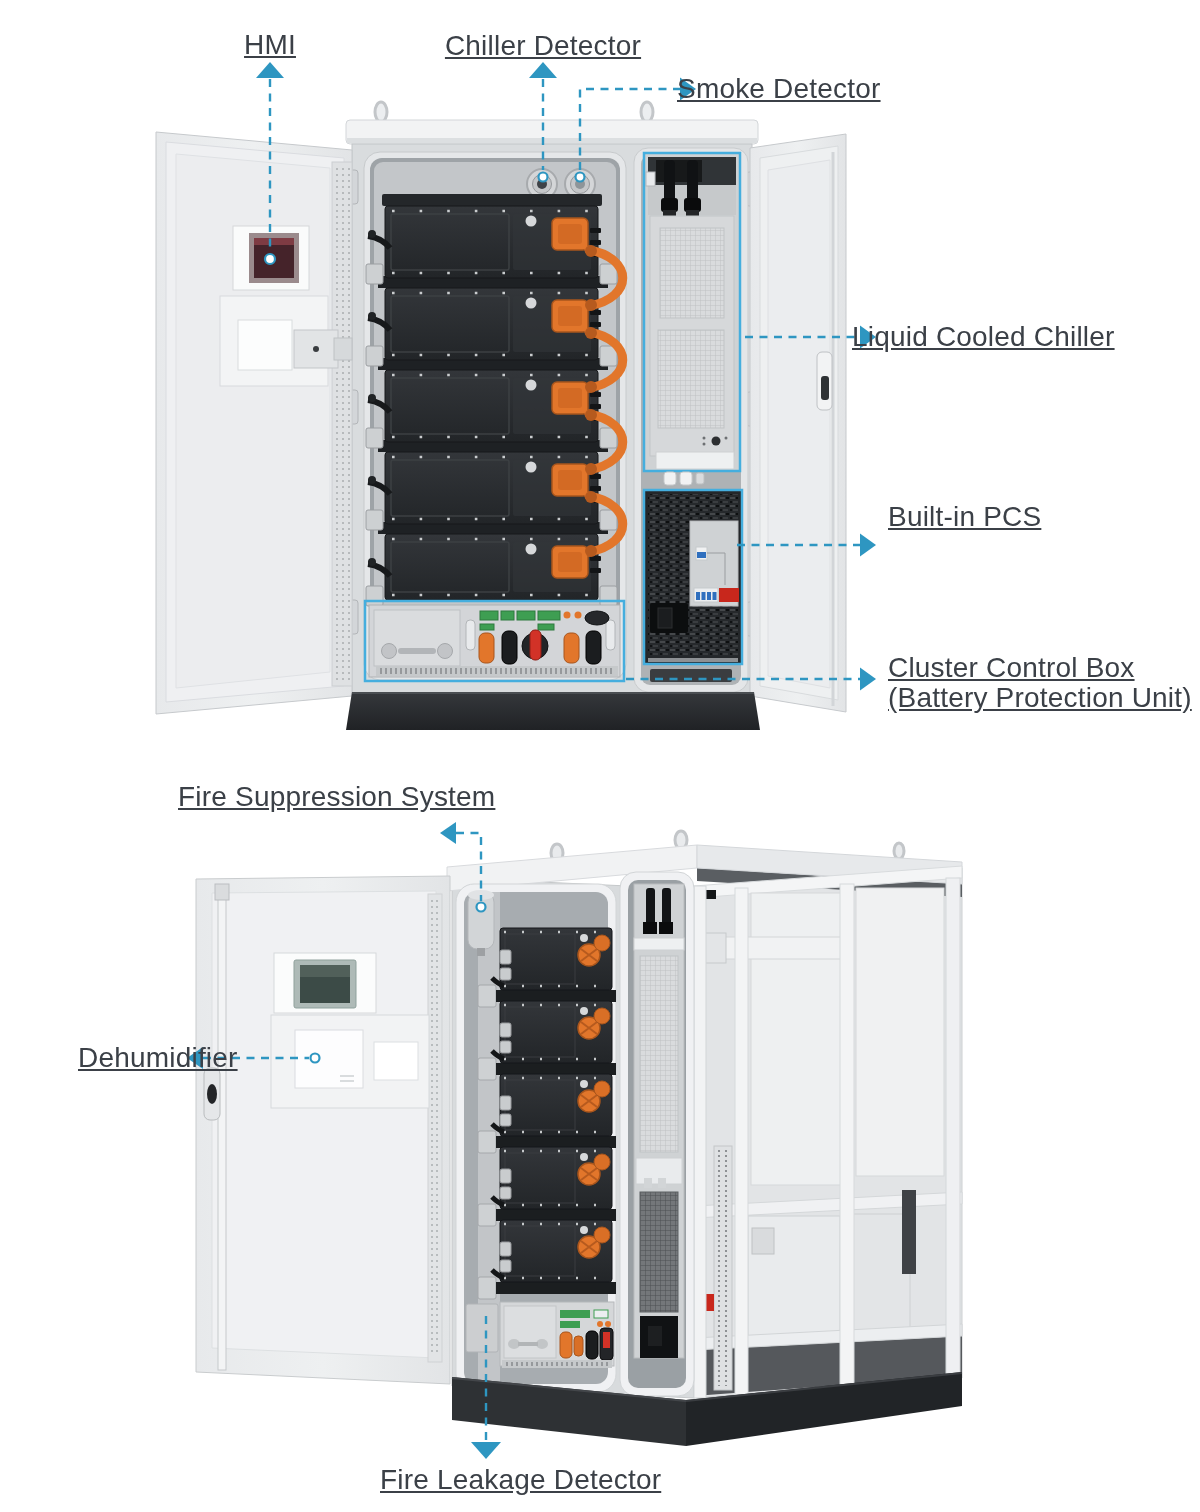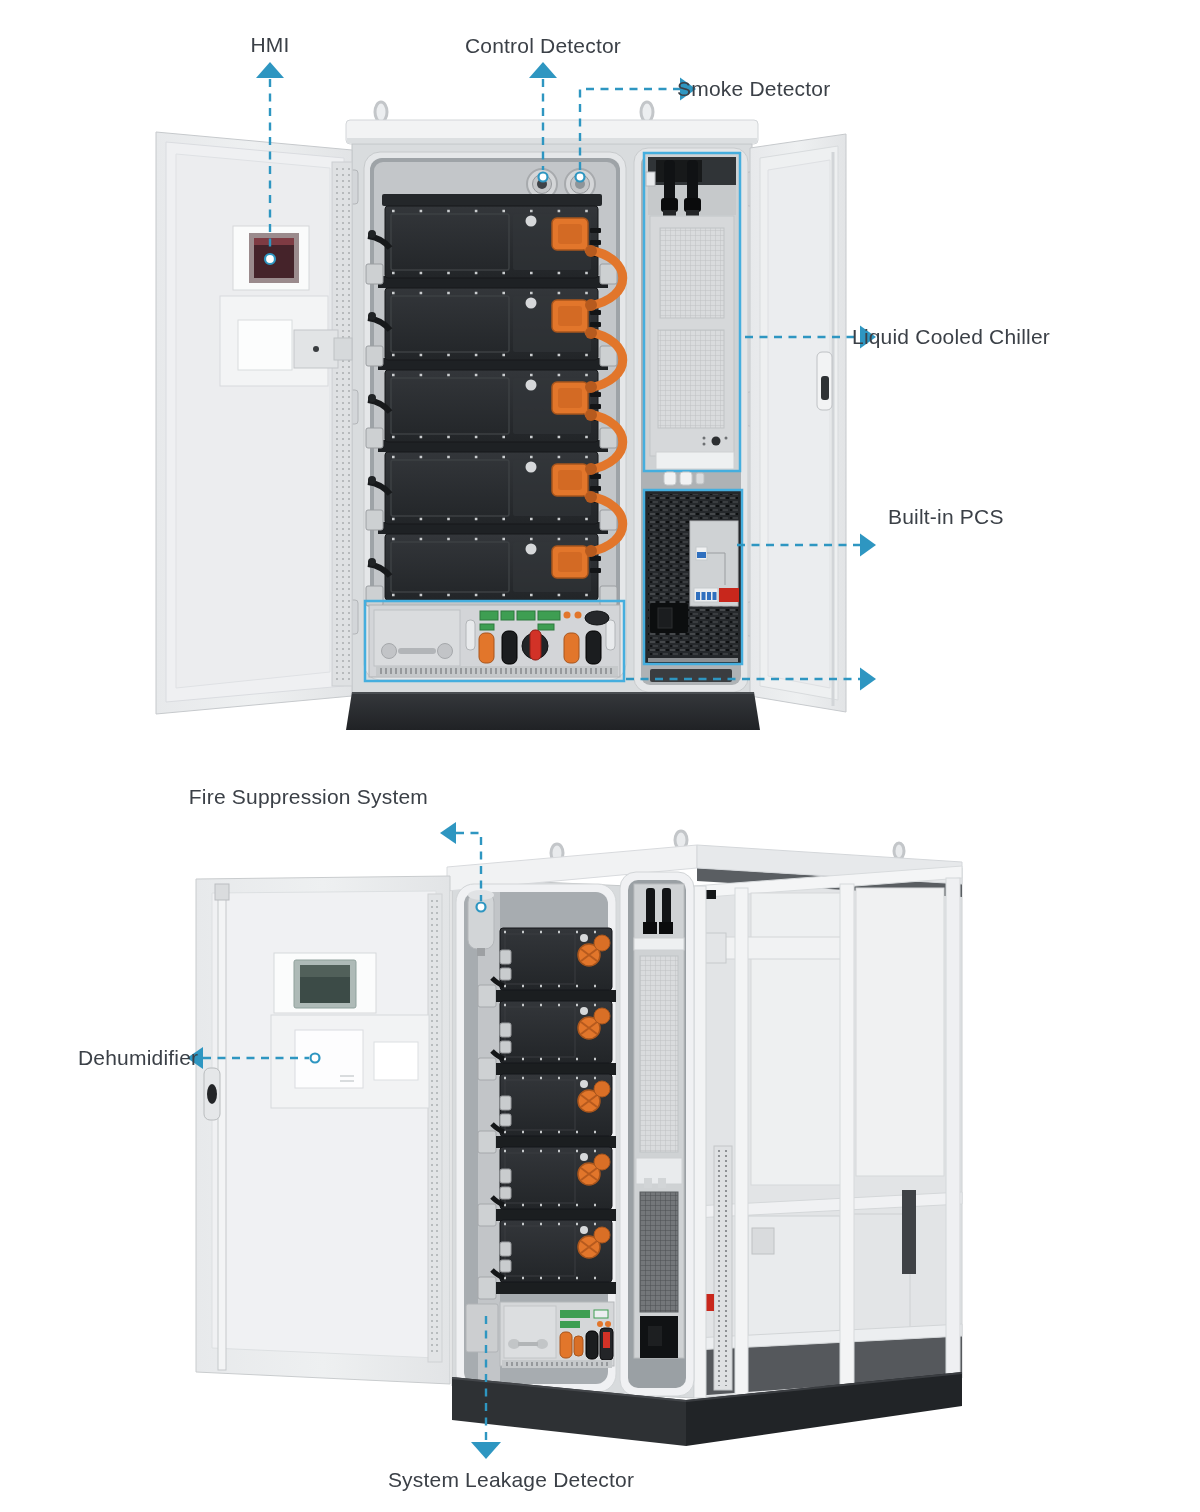--- a/index.html
+++ b/index.html
@@ -8,23 +8,24 @@
     --label-text:#3b4047;
   }
   html,body{margin:0;padding:0;background:#ffffff;}
   .canvas{
     position:relative;width:1200px;height:1512px;background:#ffffff;
     font-family:"Liberation Sans", sans-serif;overflow:hidden;
   }
   .art{position:absolute;left:0;top:0;}
   .label{
     position:absolute;white-space:nowrap;
-    font-size:21px;line-height:26px;font-weight:400;
+    font-size:28px;line-height:26px;font-weight:400;
     color:var(--label-text,#3b4047);
     letter-spacing:0.2px;
+    text-decoration:underline;
   }
   .label.center{text-align:center;}
   .label.right{text-align:right;}
   .label.two-line{line-height:30px;}
 </style>
 </head>
 <body>
 
 <div class="canvas">
 
@@ -560,28 +561,32 @@
     <circle cx="270" cy="259" r="5"></circle>
     <circle cx="543" cy="177" r="4.5"></circle>
     <circle cx="580" cy="177" r="4.5"></circle>
     <circle cx="481" cy="907" r="4.5"></circle>
     <circle cx="315" cy="1058" r="4.5"></circle>
   </g>
 </svg>
 
 <div class="label center" style="left:220px;top:32px;width:100px;">HMI</div>
 
-<div class="label center" style="left:430px;top:33px;width:226px;">Control Detector</div>
+<div class="label center" style="left:430px;top:33px;width:226px;">Chiller Detector</div>
 
 <div class="label" style="left:677px;top:76px;">Smoke Detector</div>
 
 <div class="label" style="left:852px;top:324px;">Liquid Cooled Chiller</div>
 
 <div class="label" style="left:888px;top:504px;">Built-in PCS</div>
 
+<div class="label two-line" style="left:888px;top:653px;">
+  <span style="display:block">Cluster Control Box</span>
+  <span style="display:block">(Battery Protection Unit)</span>
+</div>
 
 <div class="label right" style="left:178px;top:784px;width:250px;">Fire Suppression System</div>
 
 <div class="label" style="left:52px;top:1045px;margin-left:26px;">Dehumidifier</div>
 
-<div class="label center" style="left:380px;top:1467px;width:262px;">System Leakage Detector</div>
+<div class="label center" style="left:380px;top:1467px;width:262px;">Fire Leakage Detector</div>
 
 </div>
 
 </body></html>

